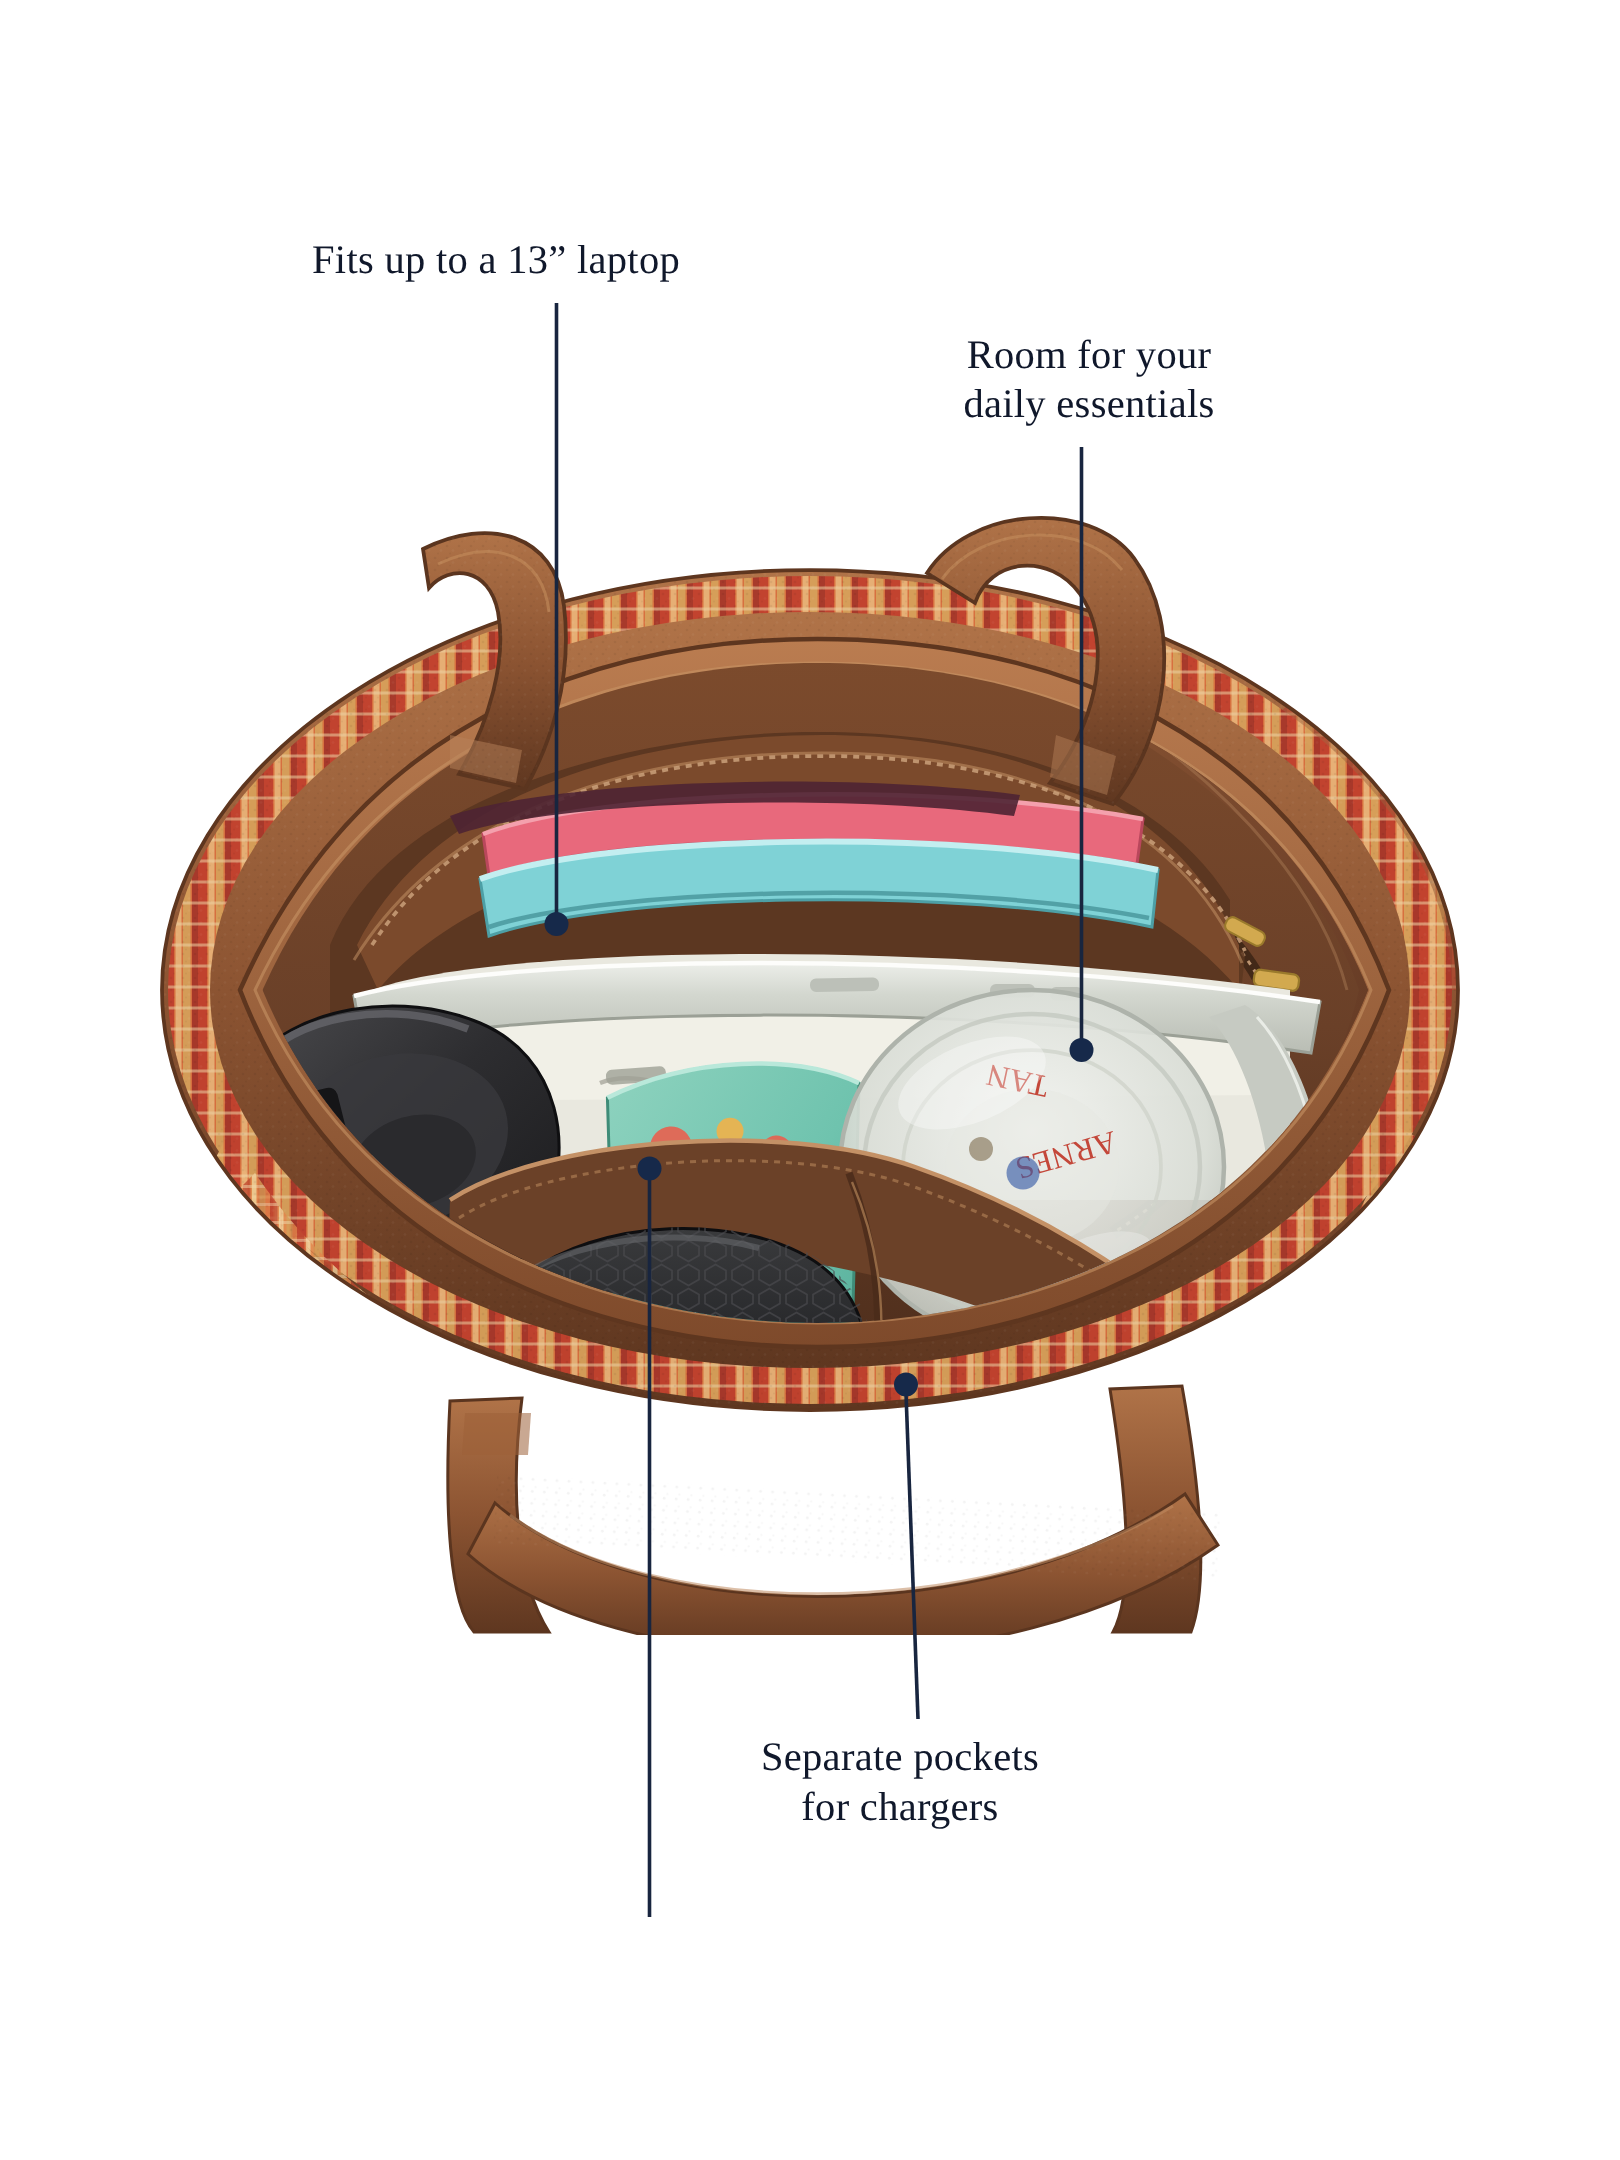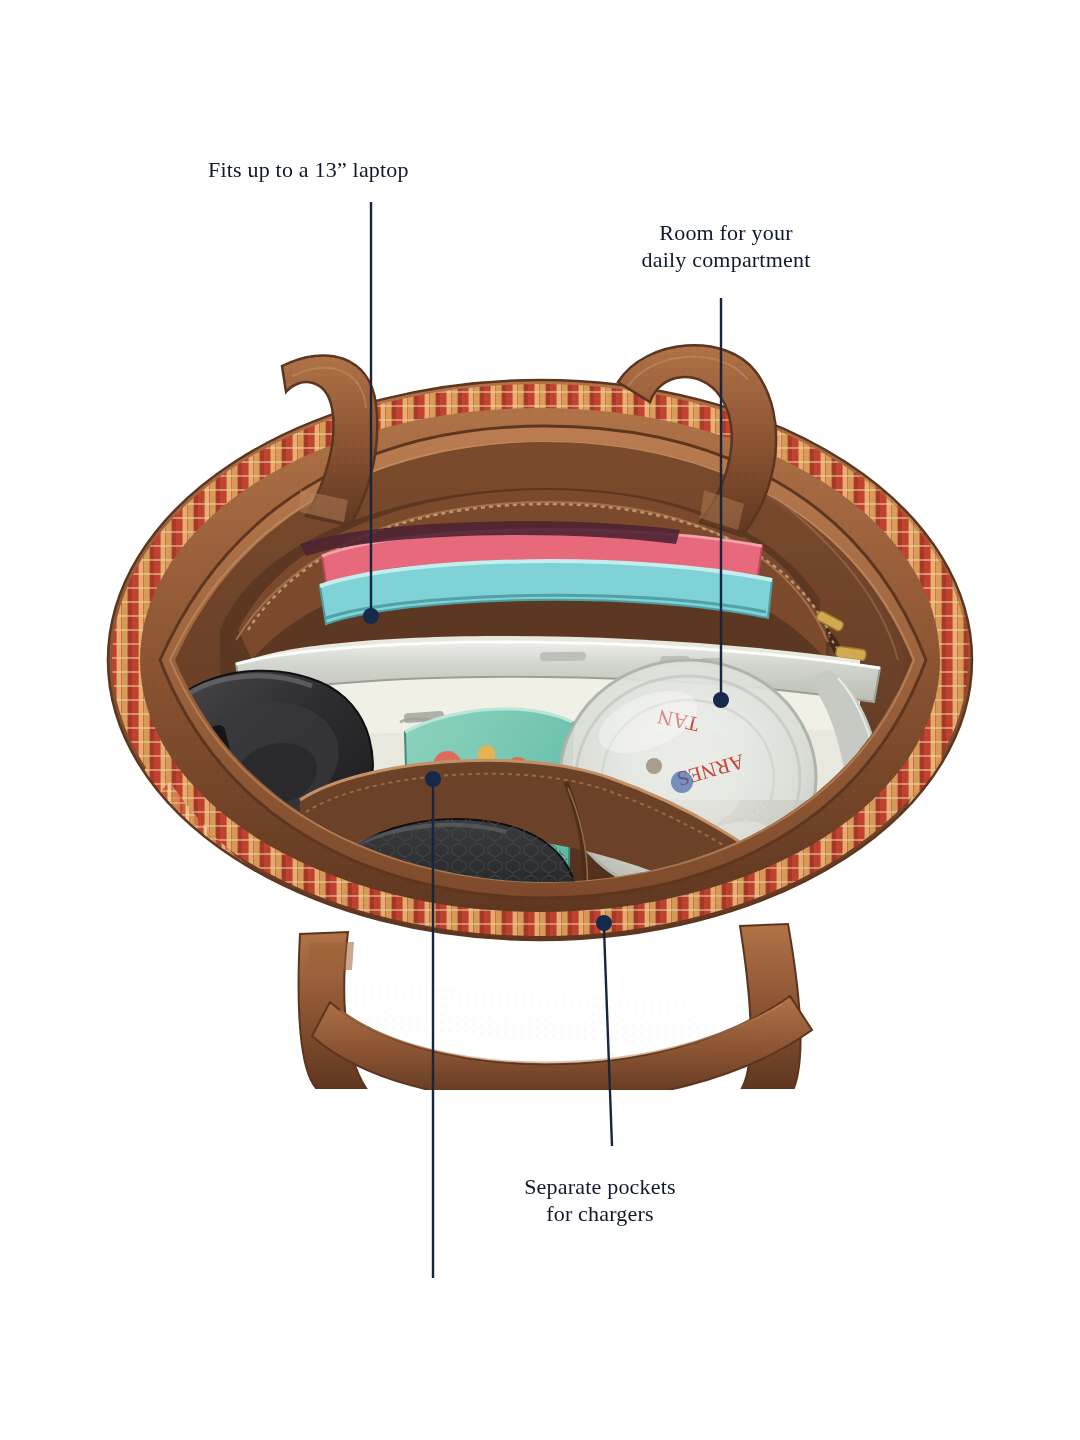--- a/index.html
+++ b/index.html
@@ -16,21 +16,21 @@
     height: 1440px;
     background: #ffffff;
     overflow: hidden;
   }
 
   
   .callout-label {
     position: absolute;
     color: #10182b;
     font-family: "Liberation Serif", "DejaVu Serif", serif;
-    font-size: 22px;
+    font-size: 27px;
     line-height: 1.22;
     letter-spacing: 0.2px;
     white-space: pre-line;
     text-align: center;
     font-weight: 400;
   }
   #label-laptop   { left: 208px; top: 157px;  width: 330px; text-align: left; }
   #label-daily    { left: 576px; top: 220px;  width: 300px; }
   #label-chargers { left: 450px; top: 1155px; width: 300px; }
   #label-spacious { left: 283px; top: 1285px; width: 300px; }
@@ -355,19 +355,19 @@
         <circle cx="371" cy="616" r="8"></circle>
         <circle cx="721" cy="700" r="8"></circle>
         <circle cx="604" cy="923" r="8"></circle>
         <circle cx="433" cy="779" r="8"></circle>
       </g>
   </svg>
 
   <div id="label-laptop" class="callout-label" style="color: rgb(16, 24, 43);">Fits up to a 13” laptop</div>
 
   <div id="label-daily" class="callout-label" style="color: rgb(16, 24, 43);">Room for your
-daily compartment</div>
-
-  <div id="label-chargers" class="callout-label" style="color: rgb(16, 24, 43); margin-top: 19px;">Separate pockets
+daily essentials</div>
+
+  <div id="label-chargers" class="callout-label" style="color: rgb(16, 24, 43);">Separate pockets
 for chargers</div>
 
 
 </div>
 
 </body></html>

